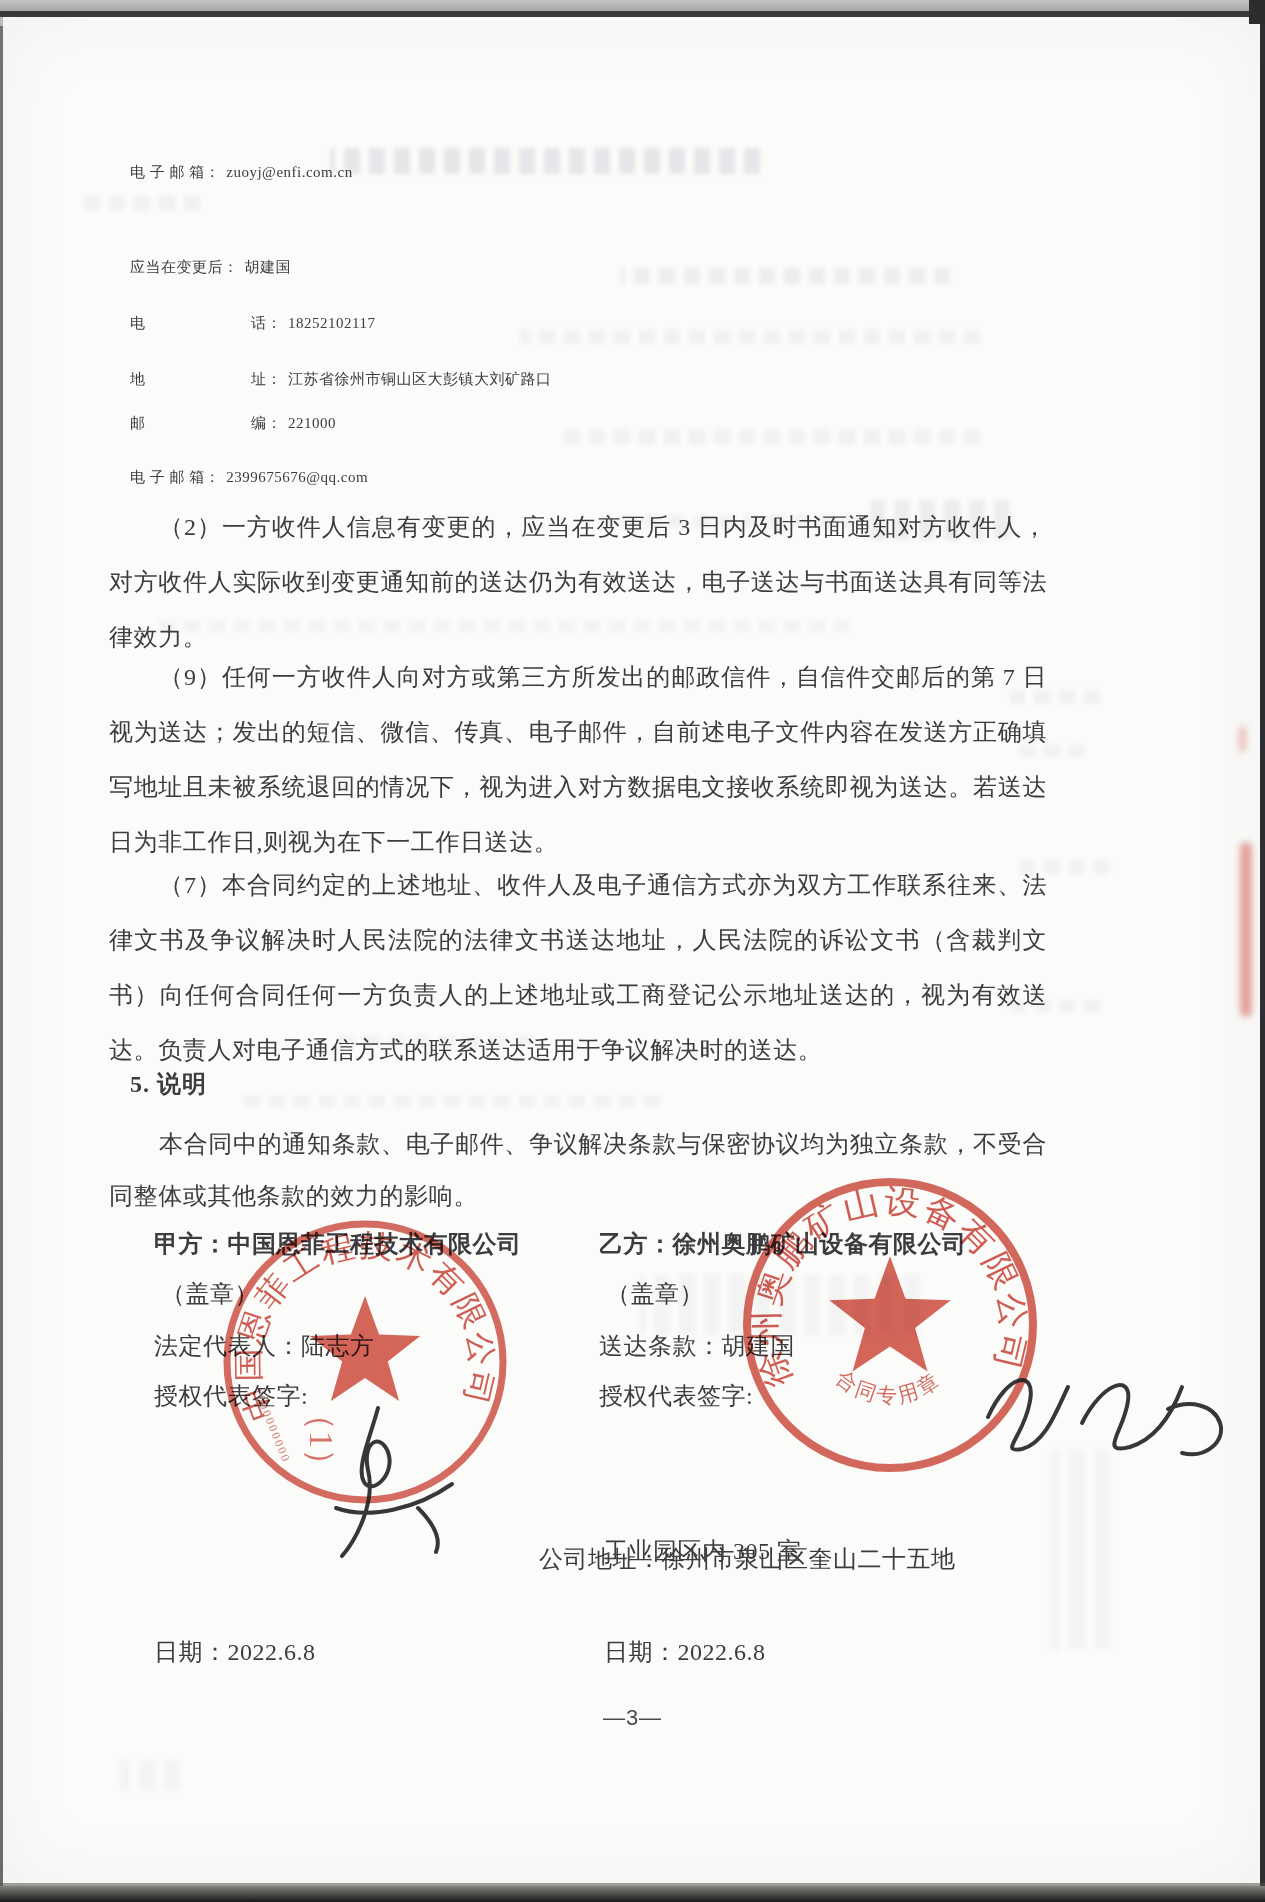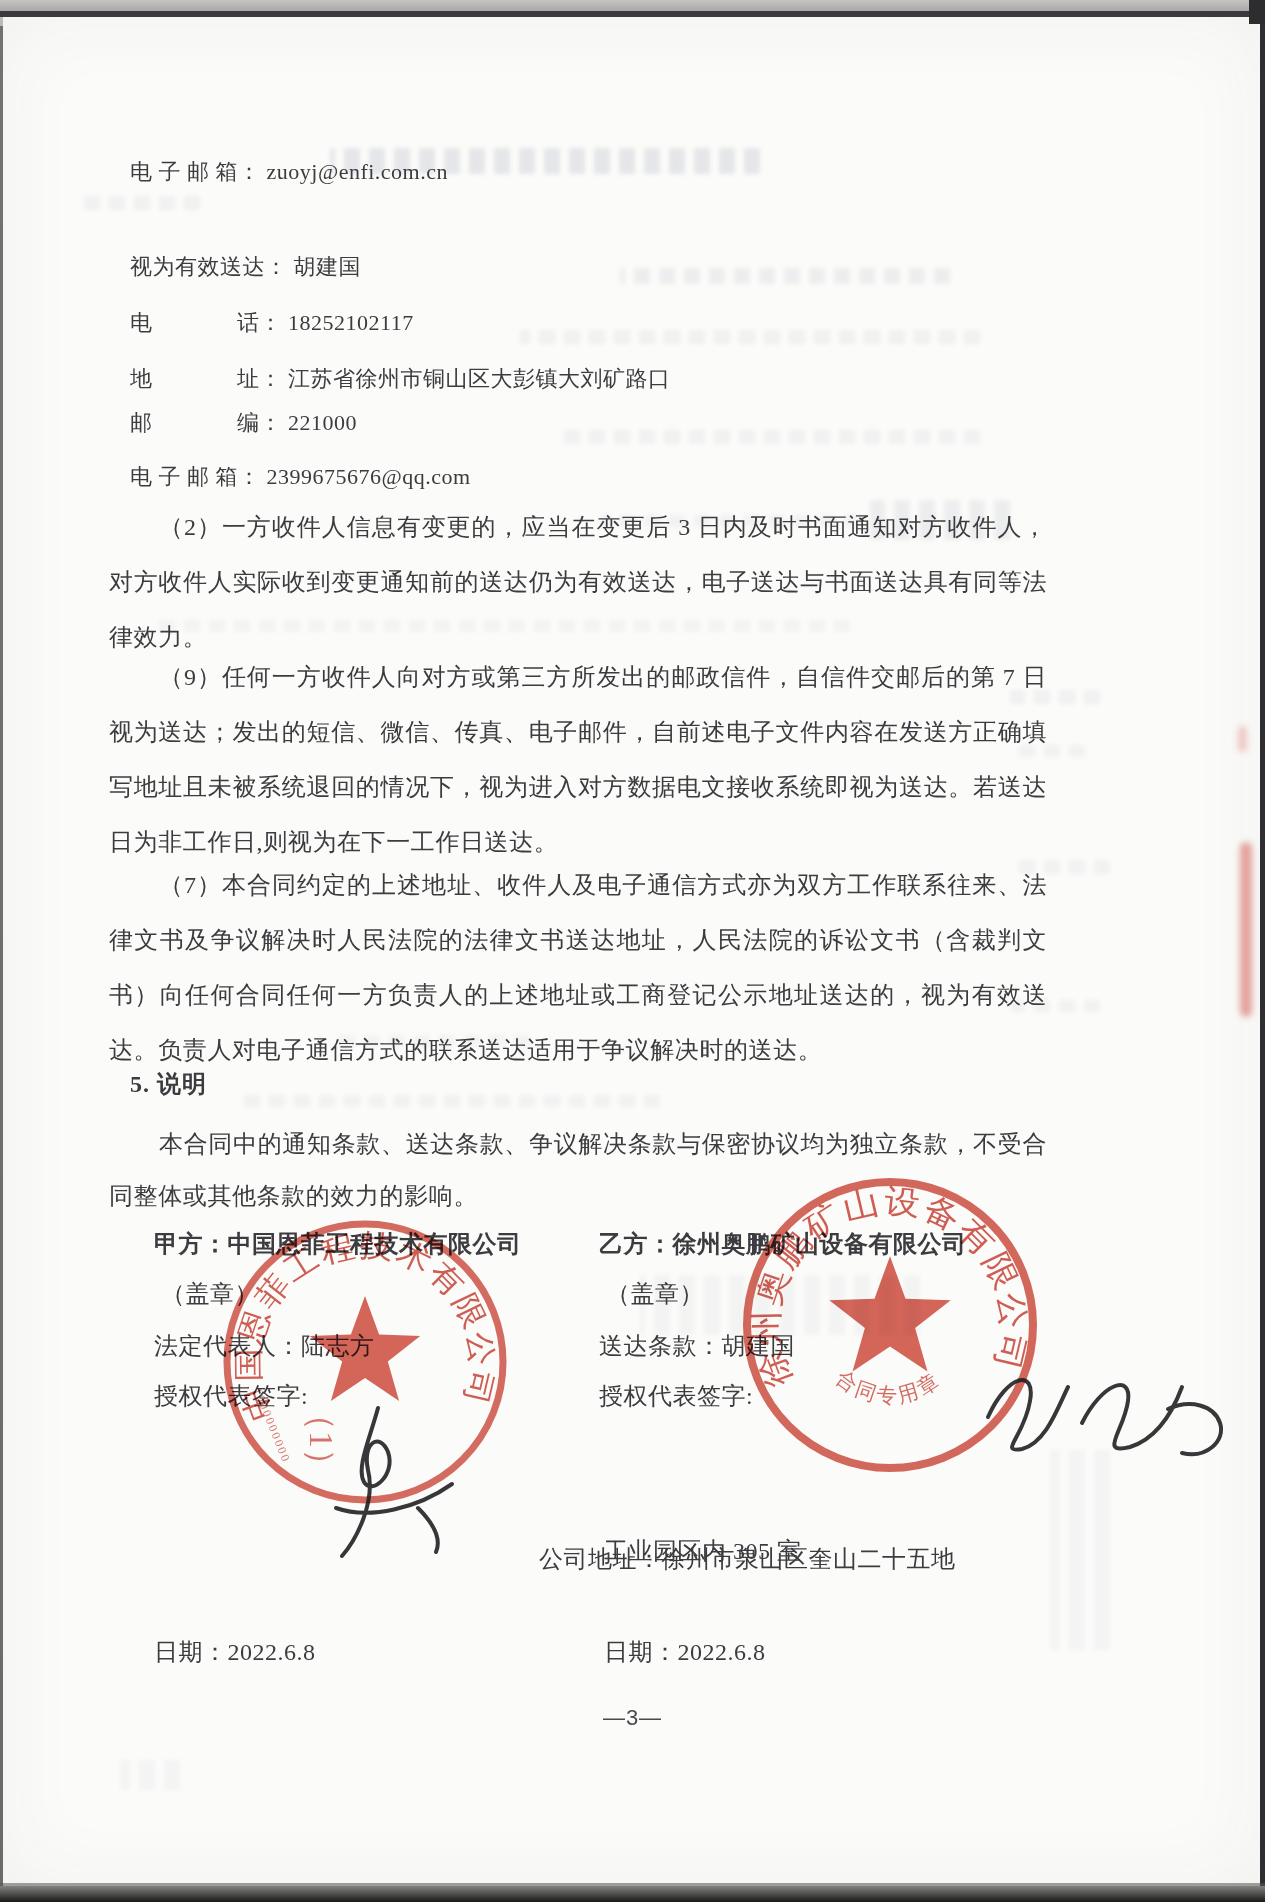--- a/index.html
+++ b/index.html
@@ -11,21 +11,21 @@
   
   .edge-top{position:absolute;left:0;right:0;top:0;height:11px;background:linear-gradient(#c6c5c3,#a9a8a6);z-index:6;}
   .edge-topline{position:absolute;left:0;right:0;top:11px;height:6px;background:#3a3a3c;z-index:6;}
   .corner-tr{position:absolute;right:0;top:0;width:16px;height:24px;background:#2d2d2f;z-index:7;}
   .edge-left{position:absolute;left:0;top:26px;bottom:14px;width:3px;background:#5a595d;opacity:.75;z-index:6;}
   .edge-right{position:absolute;right:0;top:6px;bottom:0;width:5px;background:#2f2f33;z-index:6;}
   .edge-bottomline{position:absolute;left:0;right:0;bottom:16px;height:3px;background:#55544f;opacity:.55;z-index:6;}
   .edge-bottom{position:absolute;left:0;right:0;bottom:0;height:16px;background:linear-gradient(#83827f,#191919);z-index:6;}
   
   .abs{position:absolute;z-index:3;}
-  .row{font-size:22px;line-height:32px;white-space:nowrap;letter-spacing:.5px;}
+  .row{font-size:15px;line-height:32px;white-space:nowrap;letter-spacing:.5px;}
   .lbl-split{display:inline-flex;justify-content:space-between;width:152px;}
   .val{margin-left:6px;}
   .para{left:85px;width:938px;font-size:24px;line-height:55px;text-align:justify;
         text-align-last:left;text-indent:50px;letter-spacing:.6px;margin-left:24px;}
   .h5{font-size:24px;font-weight:700;letter-spacing:1px;}
   .sg{font-size:24px;line-height:34px;white-space:nowrap;letter-spacing:.5px;margin-left:44px;}
   .bold{font-weight:700;}
   .pagenum{left:0;width:100%;text-align:center;font-size:22px;color:#4a4a4e;
            font-family:"Liberation Sans","DejaVu Sans",sans-serif;letter-spacing:1px;}
   
@@ -57,21 +57,21 @@
   <div class="bleed" style="left:330px;top:1035px;width:200px;height:12px;opacity:.06"></div>
   <div class="bleed" style="left:240px;top:1095px;width:420px;height:12px;opacity:.07"></div>
   <div class="bleed" style="left:640px;top:1275px;width:280px;height:60px;opacity:.06"></div>
   <div class="bleed" style="left:1050px;top:1450px;width:60px;height:200px;opacity:.05"></div>
   <div class="bleed" style="left:120px;top:1760px;width:60px;height:30px;opacity:.05"></div>
 
   <div class="abs row" style="left:130px;top:156px">
     <span>电 子 邮 箱：</span><span class="val">zuoyj@enfi.com.cn</span>
   </div>
   <div class="abs row" style="left:130px;top:251px">
-    <span>视为有效送达：</span><span class="val">胡建国</span>
+    <span>应当在变更后：</span><span class="val">胡建国</span>
   </div>
   <div class="abs row" style="left:130px;top:307px">
     <span class="lbl-split">
         <span>电</span>
         <span>话：</span>
       </span><span class="val">18252102117</span>
   </div>
   <div class="abs row" style="left:130px;top:363px">
     <span class="lbl-split">
         <span>地</span>
@@ -85,21 +85,21 @@
       </span><span class="val">221000</span>
   </div>
   <div class="abs row" style="left:130px;top:461px">
     <span>电 子 邮 箱：</span><span class="val">2399675676@qq.com</span>
   </div>
 
   <div class="abs para" style="top:500px">（2）一方收件人信息有变更的，应当在变更后 3 日内及时书面通知对方收件人，对方收件人实际收到变更通知前的送达仍为有效送达，电子送达与书面送达具有同等法律效力。</div>
   <div class="abs para" style="top:650px">（9）任何一方收件人向对方或第三方所发出的邮政信件，自信件交邮后的第 7 日视为送达；发出的短信、微信、传真、电子邮件，自前述电子文件内容在发送方正确填写地址且未被系统退回的情况下，视为进入对方数据电文接收系统即视为送达。若送达日为非工作日,则视为在下一工作日送达。</div>
   <div class="abs para" style="top:858px">（7）本合同约定的上述地址、收件人及电子通信方式亦为双方工作联系往来、法律文书及争议解决时人民法院的法律文书送达地址，人民法院的诉讼文书（含裁判文书）向任何合同任何一方负责人的上述地址或工商登记公示地址送达的，视为有效送达。负责人对电子通信方式的联系送达适用于争议解决时的送达。</div>
   <div class="abs h5" style="left:130px;top:1068px">5. 说明</div>
-  <div class="abs para" style="top:1118px;line-height:52px">本合同中的通知条款、送达条款、争议解决条款与保密协议均为独立条款，不受合同整体或其他条款的效力的影响。</div>
+  <div class="abs para" style="top:1118px;line-height:52px">本合同中的通知条款、电子邮件、争议解决条款与保密协议均为独立条款，不受合同整体或其他条款的效力的影响。</div>
 
   <div class="abs sg bold" style="left:110px;top:1227px">甲方：中国恩菲工程技术有限公司</div>
   <div class="abs sg" style="left:117px;top:1277px">（盖章）</div>
   <div class="abs sg" style="left:110px;top:1329px">法定代表人：陆志方</div>
   <div class="abs sg" style="left:110px;top:1379px">授权代表签字:</div>
   <div class="abs sg" style="left:110px;top:1635px">日期：2022.6.8</div>
 
   <div class="abs sg bold" style="left:555px;top:1227px">乙方：徐州奥鹏矿山设备有限公司</div>
   <div class="abs sg" style="left:562px;top:1277px">（盖章）</div>
   <div class="abs sg" style="left:555px;top:1329px">送达条款：胡建国</div>

